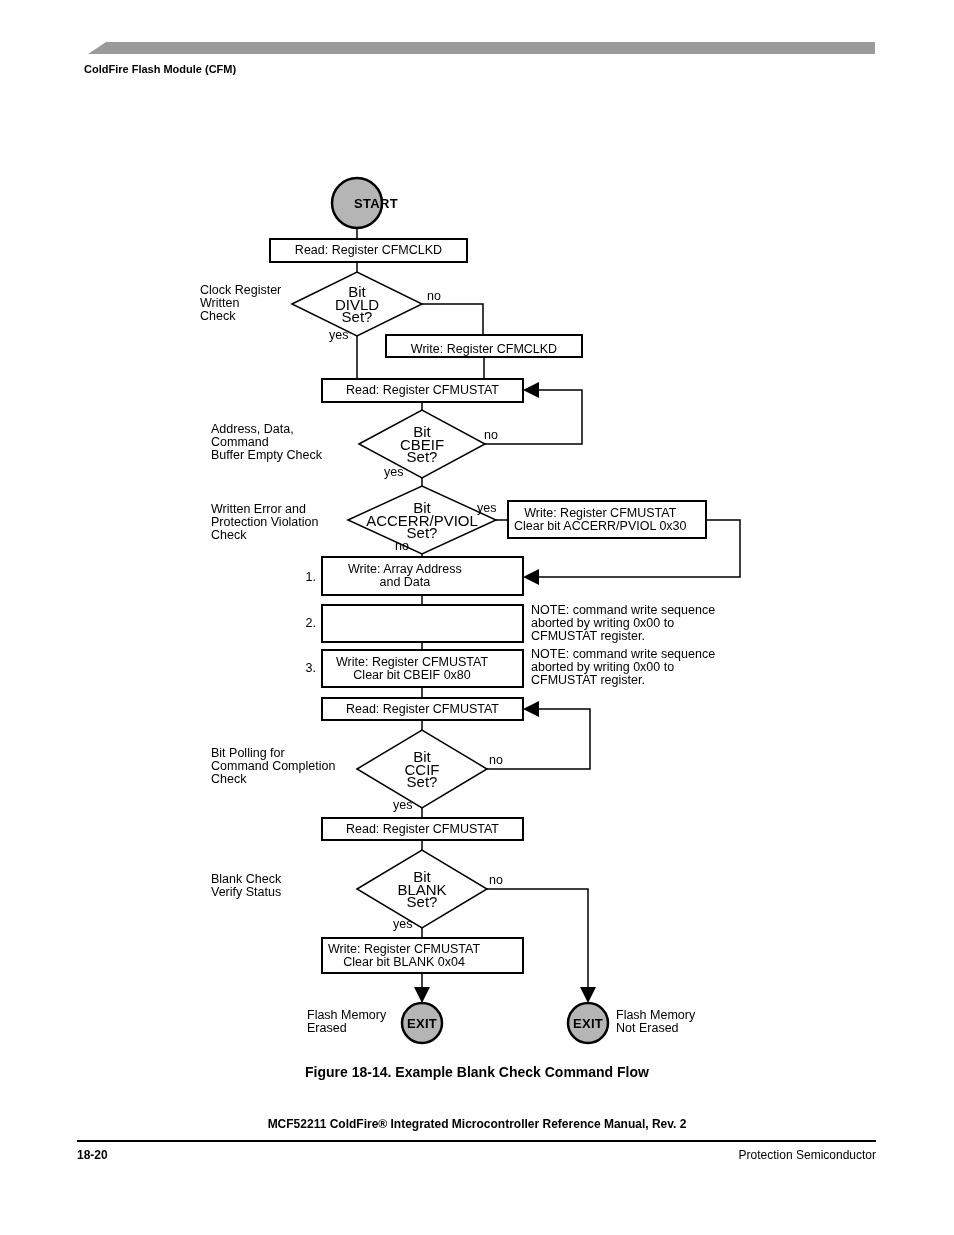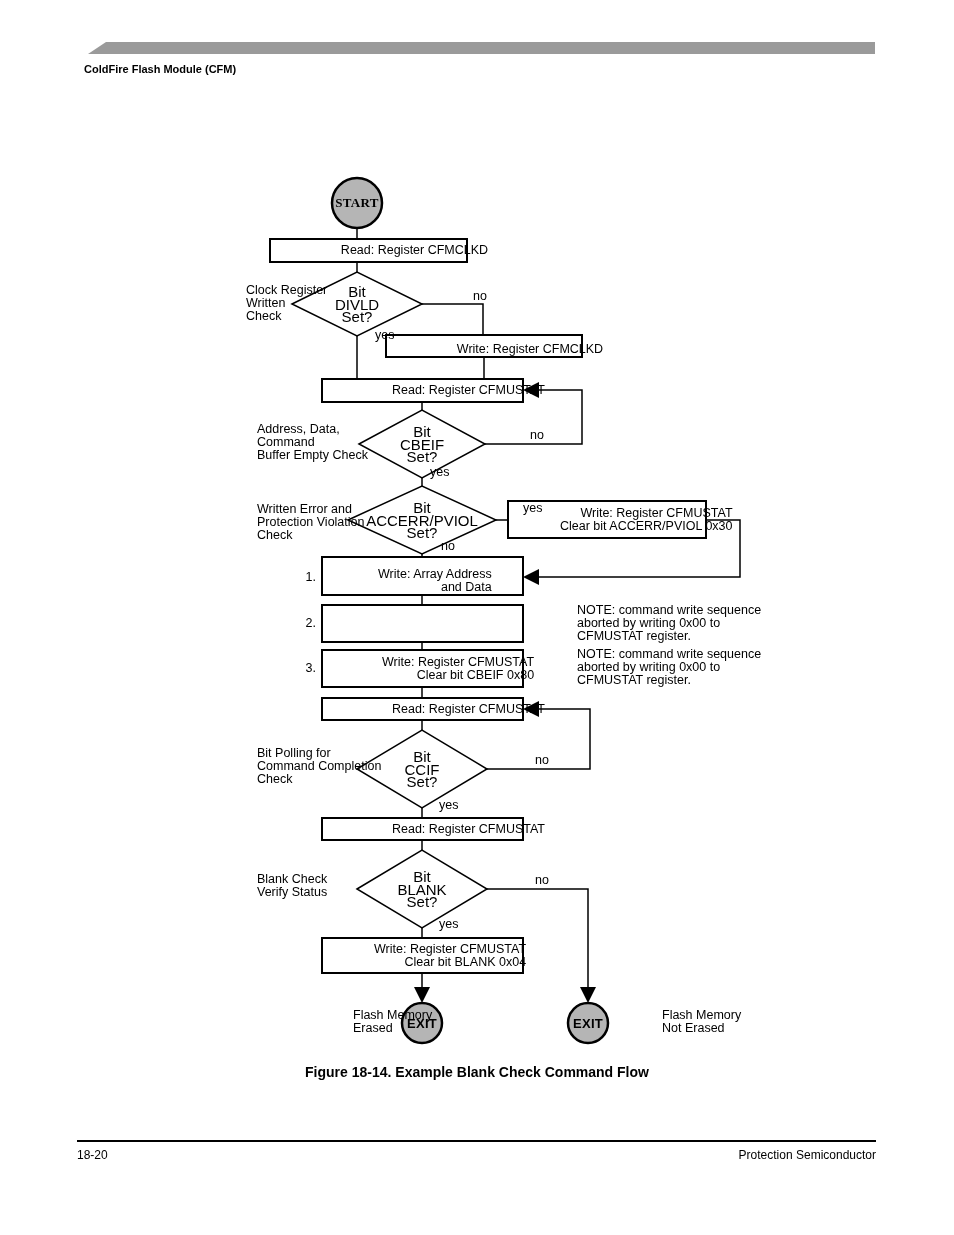--- a/index.html
+++ b/index.html
@@ -2,23 +2,23 @@
 <html><head>
 <meta charset="utf-8">
 <style>
   html,body { margin:0; padding:0; background:#ffffff; }
   .page {
     position:relative; width:954px; height:1235px; background:#ffffff;
     font-family:"Liberation Sans", sans-serif; color:#000; overflow:hidden;
   }
   svg.layer { position:absolute; left:0; top:0; }
   .txt { position:absolute; white-space:pre-line; }
-  .lbl { font-size:12.5px; line-height:13px;padding-left:46px; }
+  .lbl { font-size:12.5px; line-height:13px; }
   .ctr { display:flex; align-items:center; justify-content:center; text-align:center; }
-  .lft { display:flex; align-items:center; text-align:right; }
+  .lft { display:flex; align-items:center; text-align:center; }
   .dtext { font-size:15px; line-height:12.5px; }
   .node-round { font-weight:bold; font-size:13px; letter-spacing:.3px; }
   .stepnum { font-size:12.5px; text-align:right; }
   .chapter { font-weight:bold; font-size:11px; }
   .caption { font-weight:bold; font-size:14px; text-align:center;margin-top:8px; }
   .foot-title { font-weight:bold; font-size:12px; text-align:center; }
   .foot-small { font-size:12px; }
 </style>
 </head>
 <body>
@@ -86,30 +86,30 @@
       <circle cx="357" cy="203" r="25"></circle>
       <circle cx="422" cy="1023" r="20"></circle>
       <circle cx="588" cy="1023" r="20"></circle>
     </g>
 
     <rect x="77" y="1140" width="799" height="2" fill="#000"></rect>
   </svg>
 
   <div class="txt chapter" style="left:84px; top:63px;">ColdFire Flash Module (CFM)</div>
 
-  <div class="txt ctr node-round" style="left:332px; top:191px; width:50px; height:24px;font-family:Liberation Serif, serif;">START</div>
+  <div class="txt ctr node-round" style="left:351px; top:191px; width:50px; height:24px;">START</div>
   <div class="txt ctr node-round" style="left:400px; top:1012px; width:44px; height:22px;">EXIT</div>
   <div class="txt ctr node-round" style="left:566px; top:1012px; width:44px; height:22px;">EXIT</div>
 
   <div class="txt ctr lbl" style="left:270px; top:239px; width:197px; height:23px;">Read: Register CFMCLKD</div>
   <div class="txt ctr lbl" style="left:386px; top:335px; width:196px; height:28px;">Write: Register CFMCLKD</div>
   <div class="txt ctr lbl" style="left:322px; top:379px; width:201px; height:23px;">Read: Register CFMUSTAT</div>
   <div class="txt lft lbl" style="left:514px; top:501px; width:192px; height:37px;">Write: Register CFMUSTAT
 Clear bit ACCERR/PVIOL 0x30</div>
-  <div class="txt lft lbl" style="left:332px; top:557px; width:187px; height:48px;">Write: Array Address
+  <div class="txt lft lbl" style="left:348px; top:557px; width:187px; height:37px;">Write: Array Address
  and Data</div>
   <div class="txt lft lbl" style="left:336px; top:650px; width:187px; height:37px;">Write: Register CFMUSTAT
 Clear bit CBEIF 0x80</div>
   <div class="txt ctr lbl" style="left:322px; top:698px; width:201px; height:22px;">Read: Register CFMUSTAT</div>
   <div class="txt ctr lbl" style="left:322px; top:818px; width:201px; height:22px;">Read: Register CFMUSTAT</div>
   <div class="txt lft lbl" style="left:328px; top:938px; width:195px; height:35px;">Write: Register CFMUSTAT
 Clear bit BLANK 0x04</div>
 
   <div class="txt stepnum" style="left:296px; top:570px; width:20px;">1.</div>
   <div class="txt stepnum" style="left:296px; top:616px; width:20px;">2.</div>
@@ -164,16 +164,17 @@
   <div class="txt lbl" style="left:489px; top:874px;">no</div>
   <div class="txt lbl" style="left:393px; top:918px;">yes</div>
 
   <div class="txt lbl" style="left:307px; top:1009px;">Flash Memory
 Erased</div>
   <div class="txt lbl" style="left:616px; top:1009px;">Flash Memory
 Not Erased</div>
 
   <div class="txt caption" style="left:0; top:1056px; width:954px;">Figure 18-14. Example Blank Check Command Flow</div>
 
-  <div class="txt foot-small" style="left:77px; top:1148px;">18-20</div>
+  <div class="txt foot-title" style="left:0; top:1117px; width:954px;">MCF52211 ColdFire® Integrated Microcontroller Reference Manual, Rev. 2</div>
+  <div class="txt foot-small" style="left:77px; top:1148px;font-weight:bold;">18-20</div>
   <div class="txt foot-small" style="right:78px; top:1148px;">Protection Semiconductor</div>
 
 </div>
 
 </body></html>

